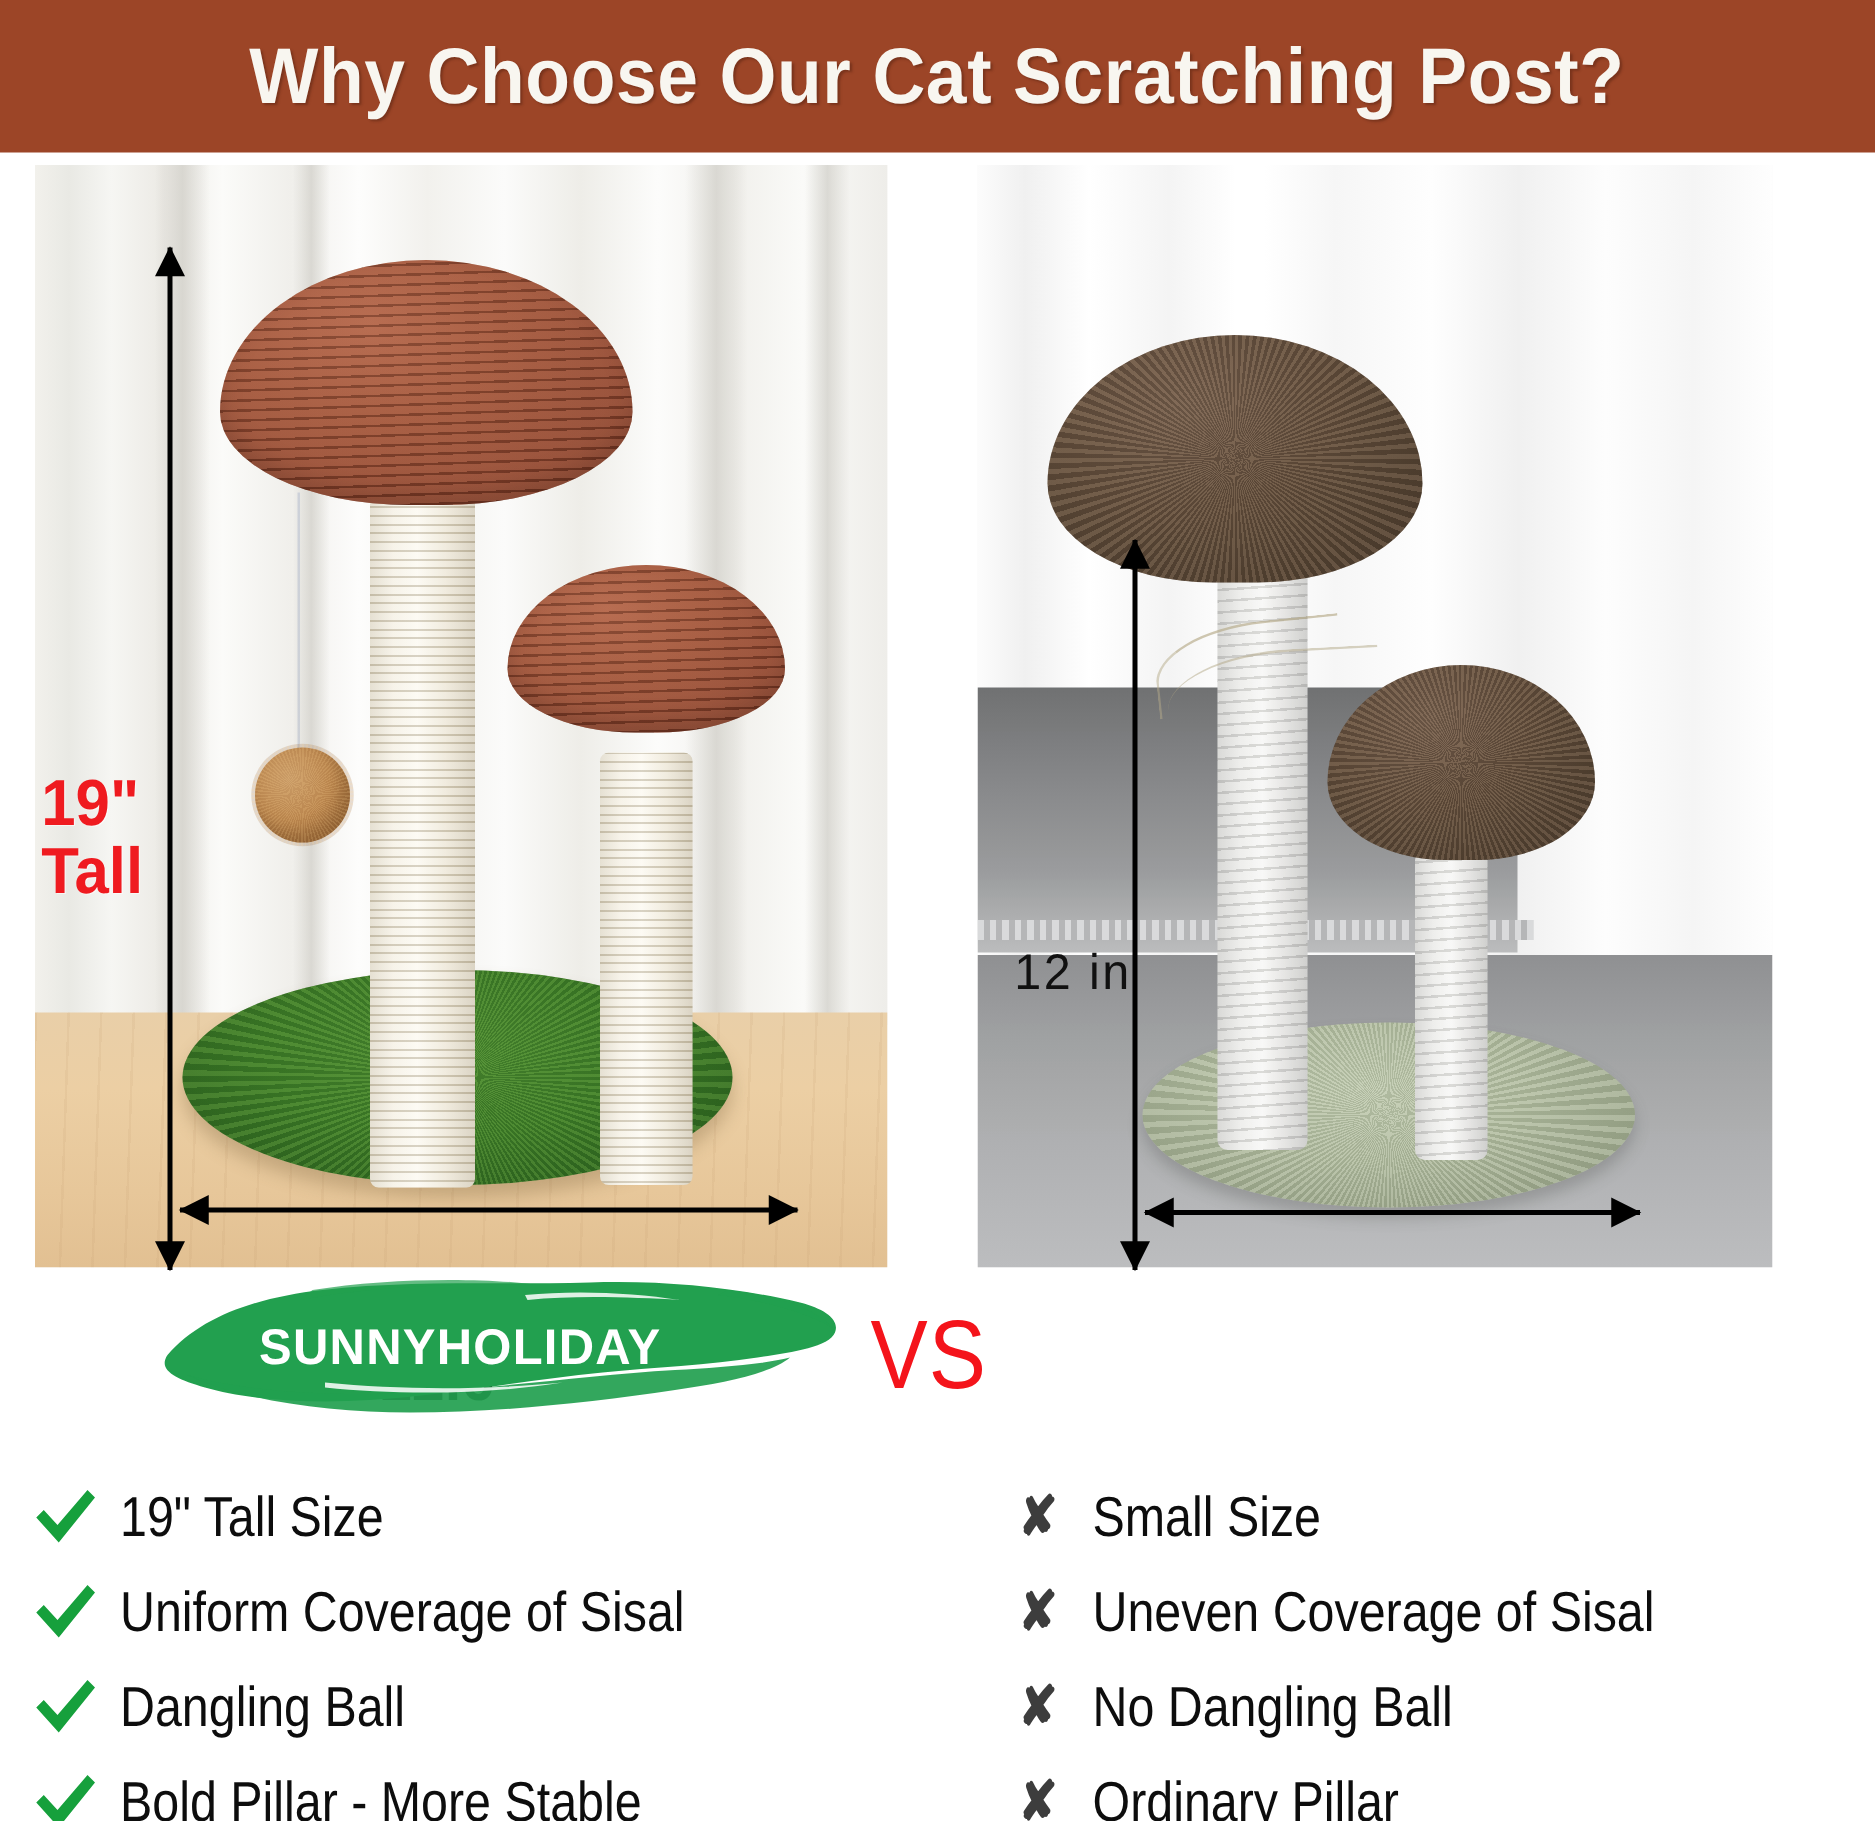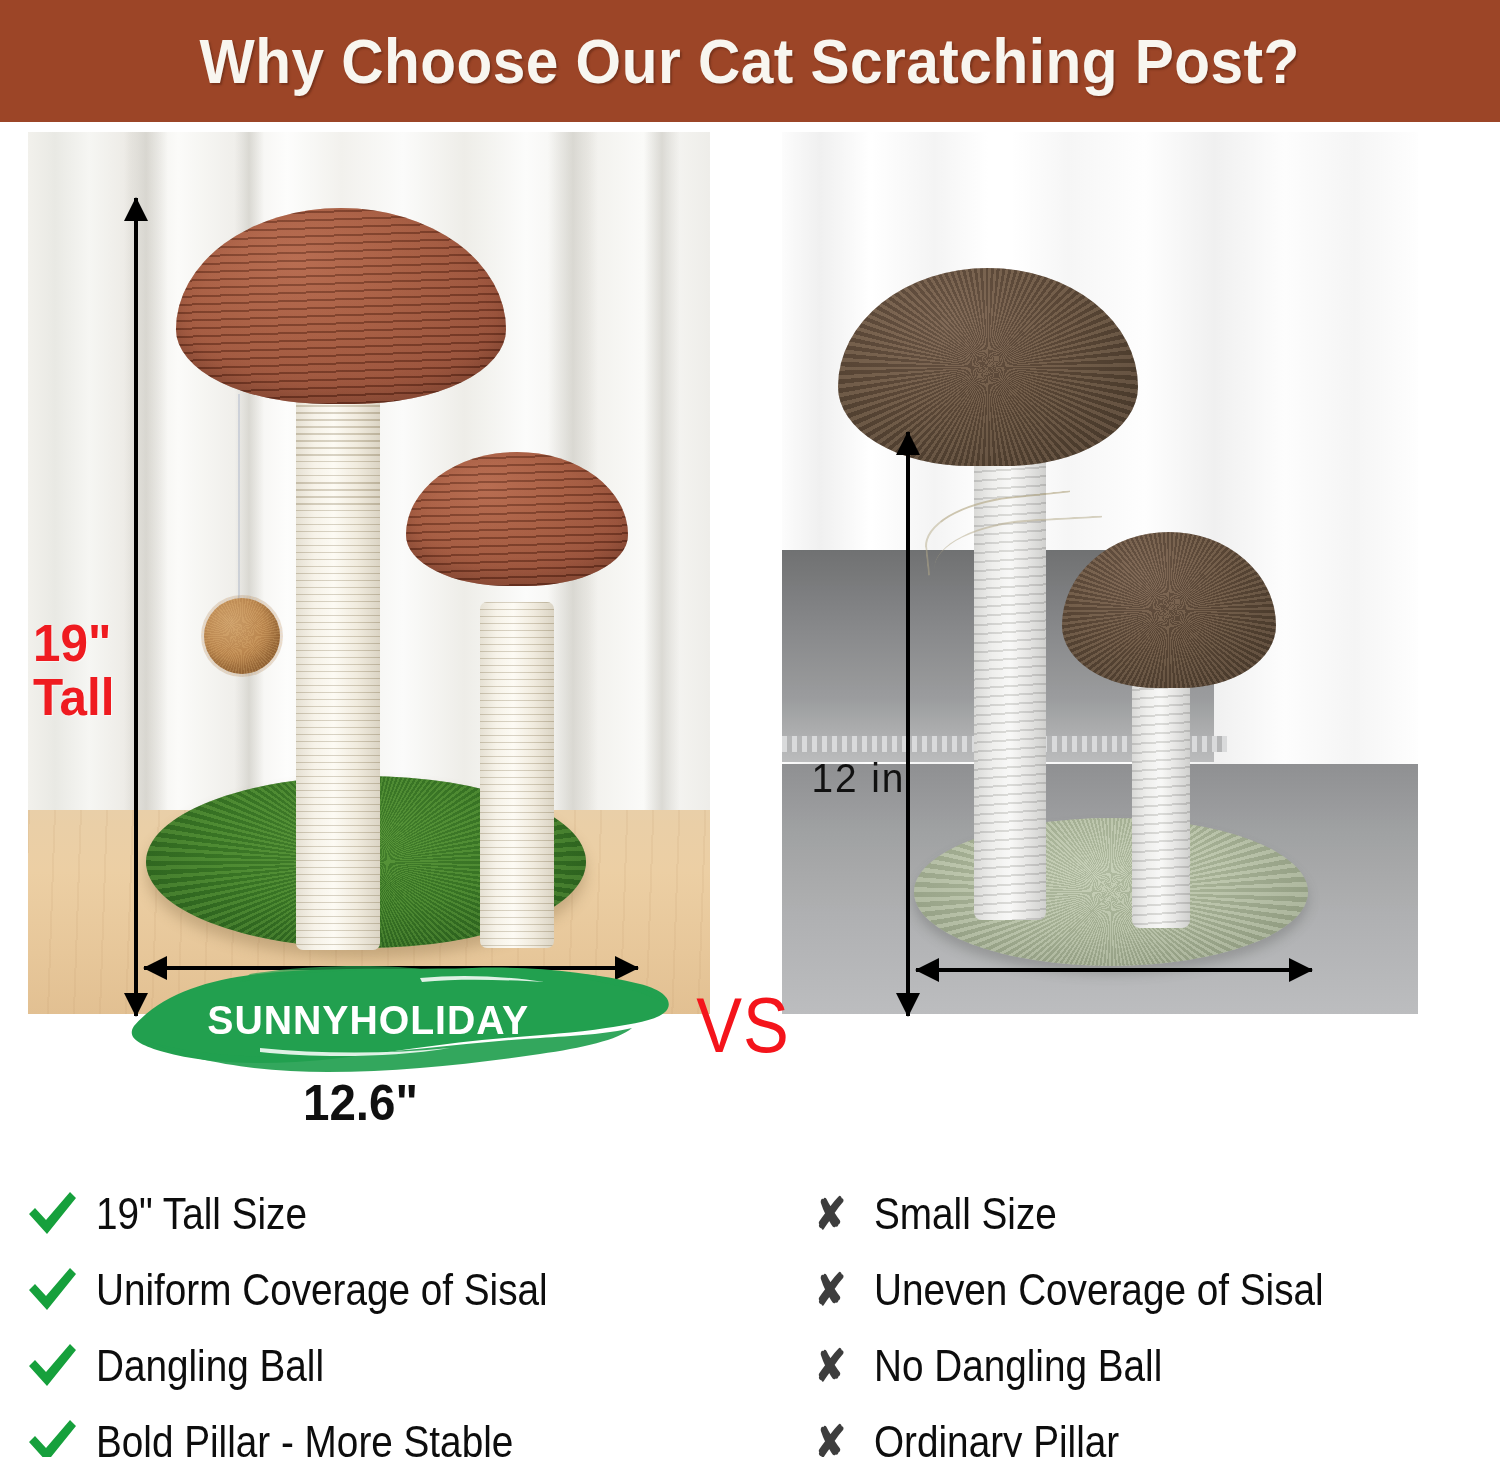--- a/index.html
+++ b/index.html
@@ -179,21 +179,21 @@
   .label-126{
     position:absolute; left:300px; top:952px; color:#101010;
     font-size:50px; font-weight:bold; transform:scaleX(.95);
   }
   .label-12in{
     position:absolute; left:810px; top:634px; color:#111111;
     font-size:40px; font-weight:normal; letter-spacing:2px; transform:scaleX(.97);
   }
 
   
-  .badges{ position:absolute; left:0; top:956px; width:1492px; height:132px; }
+  .badges{ position:absolute; left:0; top:1014px; width:1492px; height:132px; }
   .brush{ position:absolute; display:flex; align-items:center; }
   .brush svg{ position:absolute; left:0; top:0; }
   .brush-label{
     position:relative; color:#ffffff; font-weight:bold;
     font-family:"Liberation Sans", sans-serif;
   }
   .brush-left{ left:120px; top:6px; width:556px; height:116px; }
   .brush-left .brush-label{ font-size:40px; letter-spacing:1px; margin-left:84px; transform:scaleX(.98); }
   .brush-right{ left:900px; top:8px; width:424px; height:112px; }
   .brush-right .brush-label{ font-size:38px; letter-spacing:1px; margin-left:132px; }

